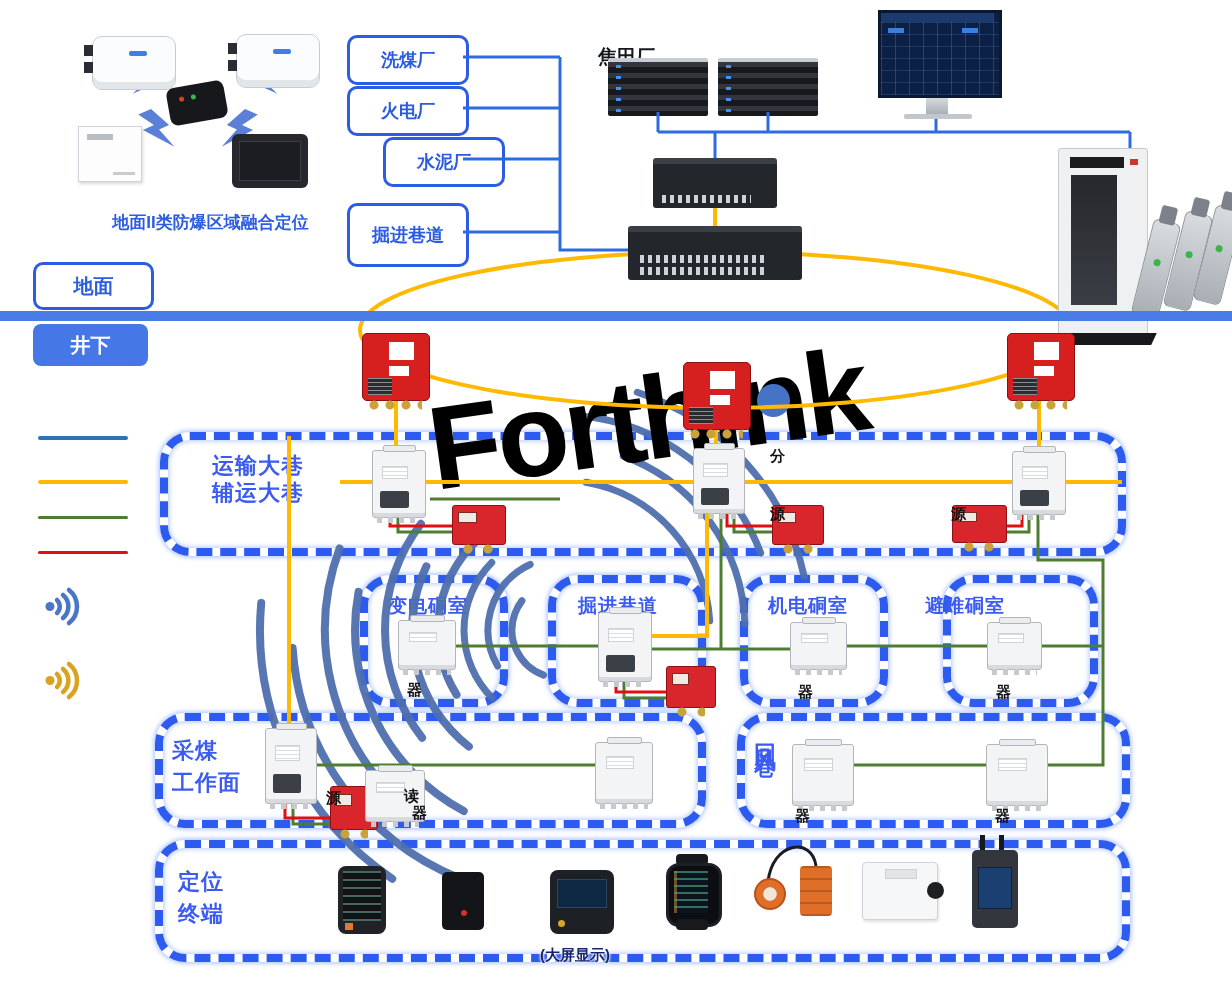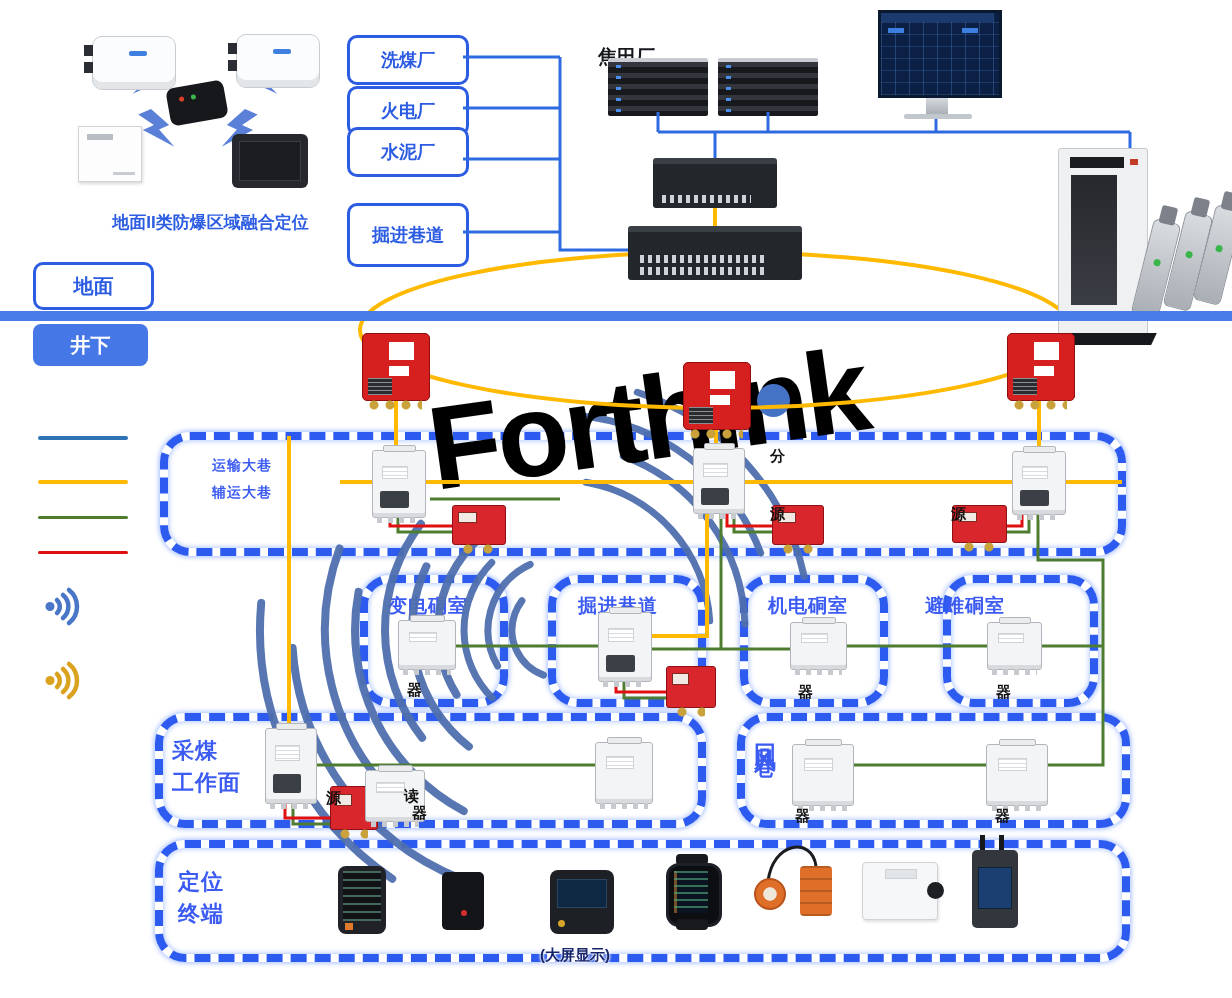--- a/index.html
+++ b/index.html
@@ -11,21 +11,21 @@
   .plantbox{position:absolute;left:347px;width:116px;border:3px solid #2b5ce2;border-radius:10px;
     display:flex;align-items:center;justify-content:center;color:#2b5ce2;font-weight:bold;font-size:18px;background:#fff;}
   .zonebox{position:absolute;left:33px;width:115px;height:42px;border-radius:10px;display:flex;align-items:center;justify-content:center;
     font-weight:bold;font-size:20px;}
   .zonebox.outline{border:3px solid #2b5ce2;color:#2b5ce2;background:#fff;}
   .zonebox.fill{background:#4577e6;color:#fff;border-radius:8px;}
   .divider{position:absolute;left:0;top:311px;width:1232px;height:10px;background:#4a7ce8;}
   .fusion-title{position:absolute;left:98px;top:212px;width:225px;text-align:center;color:#2b5ce2;font-weight:bold;font-size:17px;line-height:22px;}
   .region{position:absolute;border:8px dashed #2d5bf0;border-radius:30px;
     box-shadow:0 0 5px 1px rgba(80,130,255,.55), inset 0 0 5px 1px rgba(80,130,255,.45);}
-  .rlabel{position:absolute;color:#3b5bf2;font-weight:800;font-size:14px;line-height:27px;letter-spacing:1px;}
+  .rlabel{position:absolute;color:#3b5bf2;font-weight:800;font-size:22px;line-height:27px;letter-spacing:1px;}
   .rlabel.vert{writing-mode:vertical-lr;letter-spacing:6px;font-size:22px;}
   .frag{position:absolute;color:#111;font-weight:bold;font-size:15px;line-height:15px;z-index:6;}
   .bottom-note{position:absolute;left:540px;top:946px;color:#16246b;font-weight:bold;font-size:15px;
     text-shadow:0 0 3px #fff,0 0 3px #fff,0 0 2px #fff;z-index:7;}
   .clipped-label{position:absolute;left:598px;top:44px;color:#15171c;font-weight:bold;font-size:19px;z-index:1;}
 
   
   .wm-text{position:absolute;left:420px;top:382px;font-size:118px;font-weight:800;letter-spacing:-4px;color:#000;
     transform:rotate(-8deg);transform-origin:left top;z-index:3;white-space:nowrap;}
   .wm-dot{position:absolute;left:757px;top:384px;width:33px;height:33px;border-radius:50%;background:#4472c4;z-index:3;}
@@ -232,21 +232,21 @@
   <div class="tag" style="left:168px;top:84px;width:58px;height:38px;">
     <i style="left:12px;top:10px;background:#d8402c;"></i>
     <i style="left:24px;top:10px;background:#3bb54a;"></i>
   </div>
   <div class="card" style="left:78px;top:126px;width:62px;height:54px;"></div>
   <div class="tablet" style="left:232px;top:134px;width:76px;height:54px;"></div>
   <div class="fusion-title">地面II类防爆区域融合定位</div>
 
   <div class="plantbox" style="top:86px;height:44px;">火电厂</div>
   <div class="plantbox" style="top:35px;height:44px;">洗煤厂</div>
-  <div class="plantbox" style="top:127px;height:44px;">水泥厂</div>
+  <div class="plantbox" style="top:137px;height:44px;margin-left:36px;">水泥厂</div>
   <div class="plantbox" style="top:203px;height:58px;">掘进巷道</div>
 
   <div class="clipped-label">焦田厂</div>
   <div class="server" style="left:608px;top:58px;width:100px;height:54px;"></div>
   <div class="server" style="left:718px;top:58px;width:100px;height:54px;"></div>
 
   <div class="monitor" style="left:878px;top:10px;width:124px;height:112px;">
     <div class="screen"></div>
     <div class="topbar"></div>
     <div class="chip" style="left:10px;top:18px;"></div>

